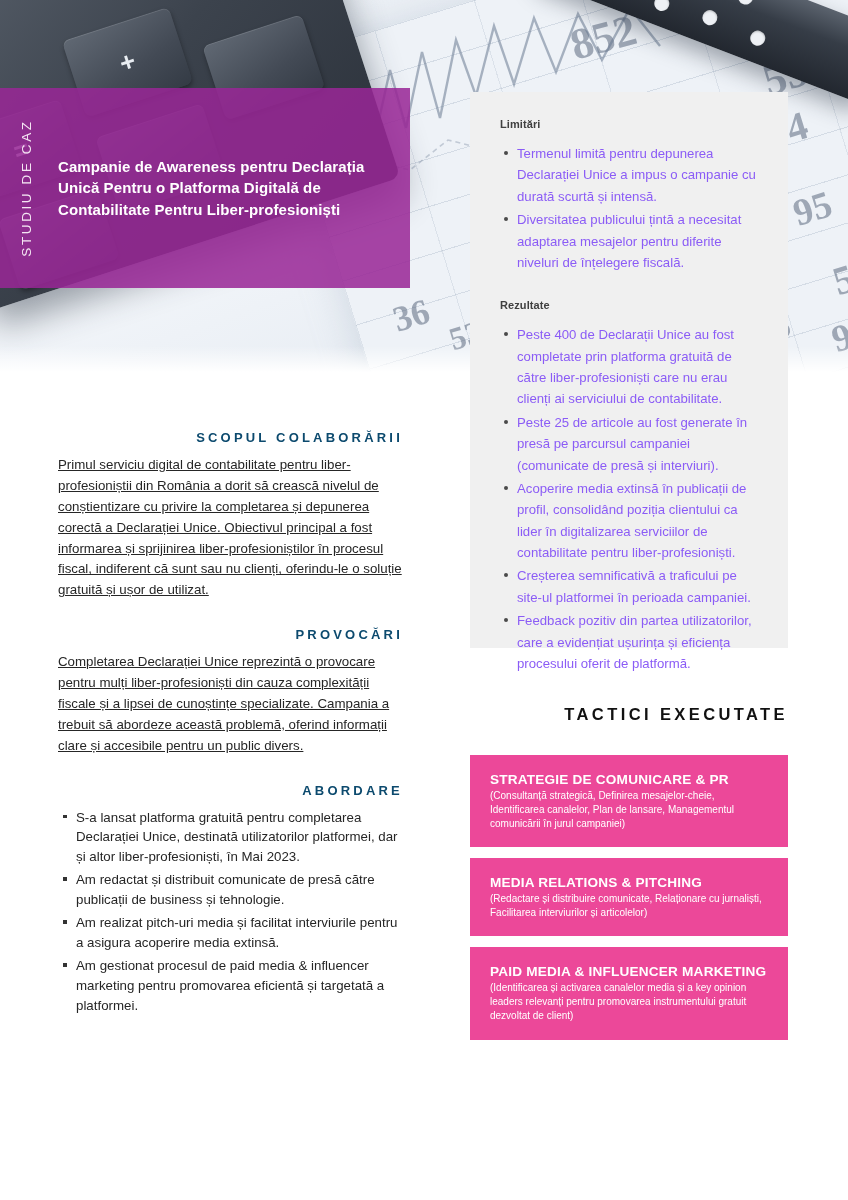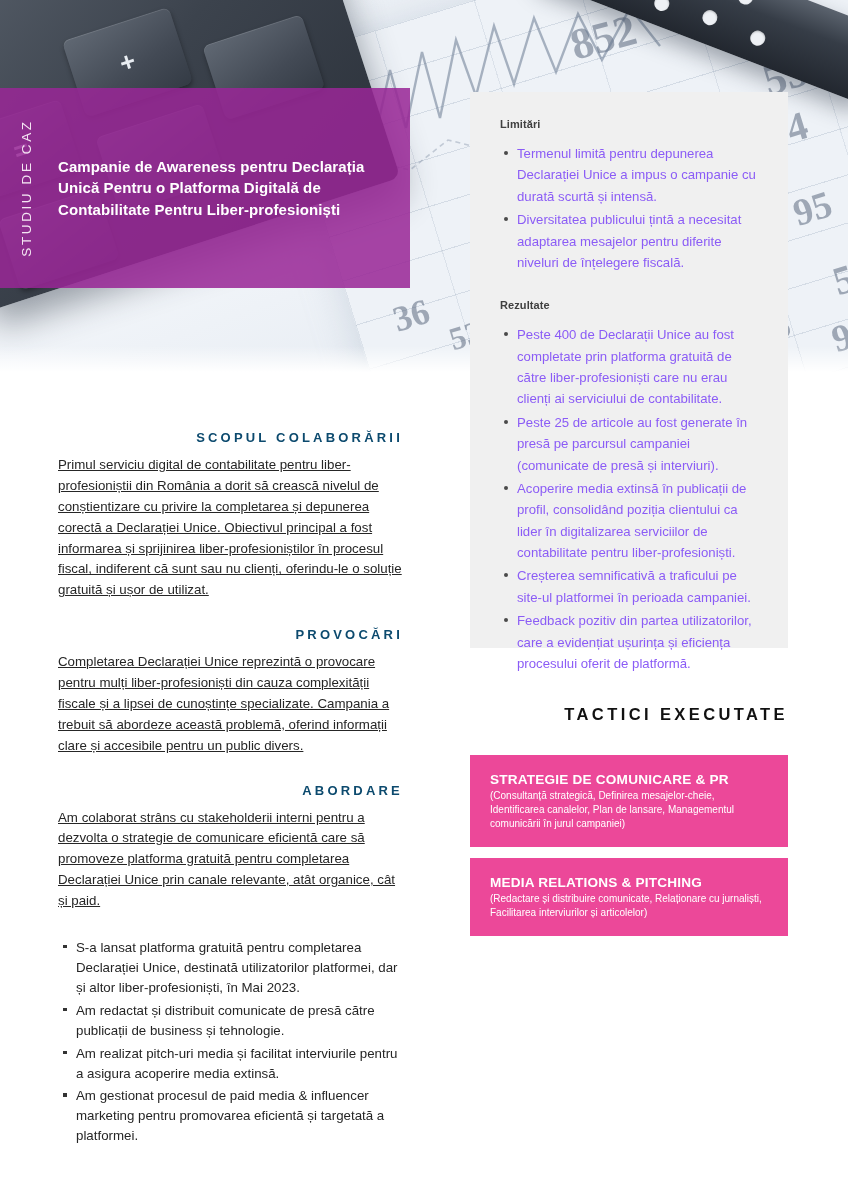--- a/index.html
+++ b/index.html
@@ -252,34 +252,37 @@
 </div>
 
 <div class="left-col">
   <h2 class="sec-h">SCOPUL COLABORĂRII</h2>
   <p class="sec-p">Primul serviciu digital de contabilitate pentru liber-profesioniștii din România a dorit să crească nivelul de conștientizare cu privire la completarea și depunerea corectă a Declarației Unice. Obiectivul principal a fost informarea și sprijinirea liber-profesioniștilor în procesul fiscal, indiferent că sunt sau nu clienți, oferindu-le o soluție gratuită și ușor de utilizat.</p>
 
   <h2 class="sec-h">PROVOCĂRI</h2>
   <p class="sec-p">Completarea Declarației Unice reprezintă o provocare pentru mulți liber-profesioniști din cauza complexității fiscale și a lipsei de cunoștințe specializate. Campania a trebuit să abordeze această problemă, oferind informații clare și accesibile pentru un public divers.</p>
 
   <h2 class="sec-h">ABORDARE</h2>
-  <p class="sec-p">Am colaborat strâns cu stakeholderii interni pentru a dezvolta o strategie de comunicare eficientă care să promoveze platforma gratuită pentru completarea Declarației Unice prin canale relevante, atât organice, cât și paid.</p>
 
   <ul class="proc-list">
     <li>S-a lansat platforma gratuită pentru completarea Declarației Unice, destinată utilizatorilor platformei, dar și altor liber-profesioniști, în Mai 2023.</li>
     <li>Am redactat și distribuit comunicate de presă către publicații de business și tehnologie.</li>
     <li>Am realizat pitch-uri media și facilitat interviurile pentru a asigura acoperire media extinsă.</li>
     <li>Am gestionat procesul de paid media &amp; influencer marketing pentru promovarea eficientă și targetată a platformei.</li>
   </ul>
 </div>
 
 <div class="tactics-title">TACTICI EXECUTATE</div>
 
 <div class="tactics">
   <div class="tbox">
     <div class="tb-h">STRATEGIE DE COMUNICARE &amp; PR</div>
     <div class="tb-b">(Consultanță strategică, Definirea mesajelor-cheie, Identificarea canalelor, Plan de lansare, Managementul comunicării în jurul campaniei)</div>
   </div>
   <div class="tbox">
     <div class="tb-h">MEDIA RELATIONS &amp; PITCHING</div>
     <div class="tb-b">(Redactare și distribuire comunicate, Relaționare cu jurnaliști, Facilitarea interviurilor și articolelor)</div>
   </div>
+  <div class="tbox">
+    <div class="tb-h">PAID MEDIA &amp; INFLUENCER MARKETING</div>
+    <div class="tb-b">(Identificarea și activarea canalelor media și a key opinion leaders relevanți pentru promovarea instrumentului gratuit dezvoltat de client)</div>
+  </div>
 </div>
 
 </body></html>

